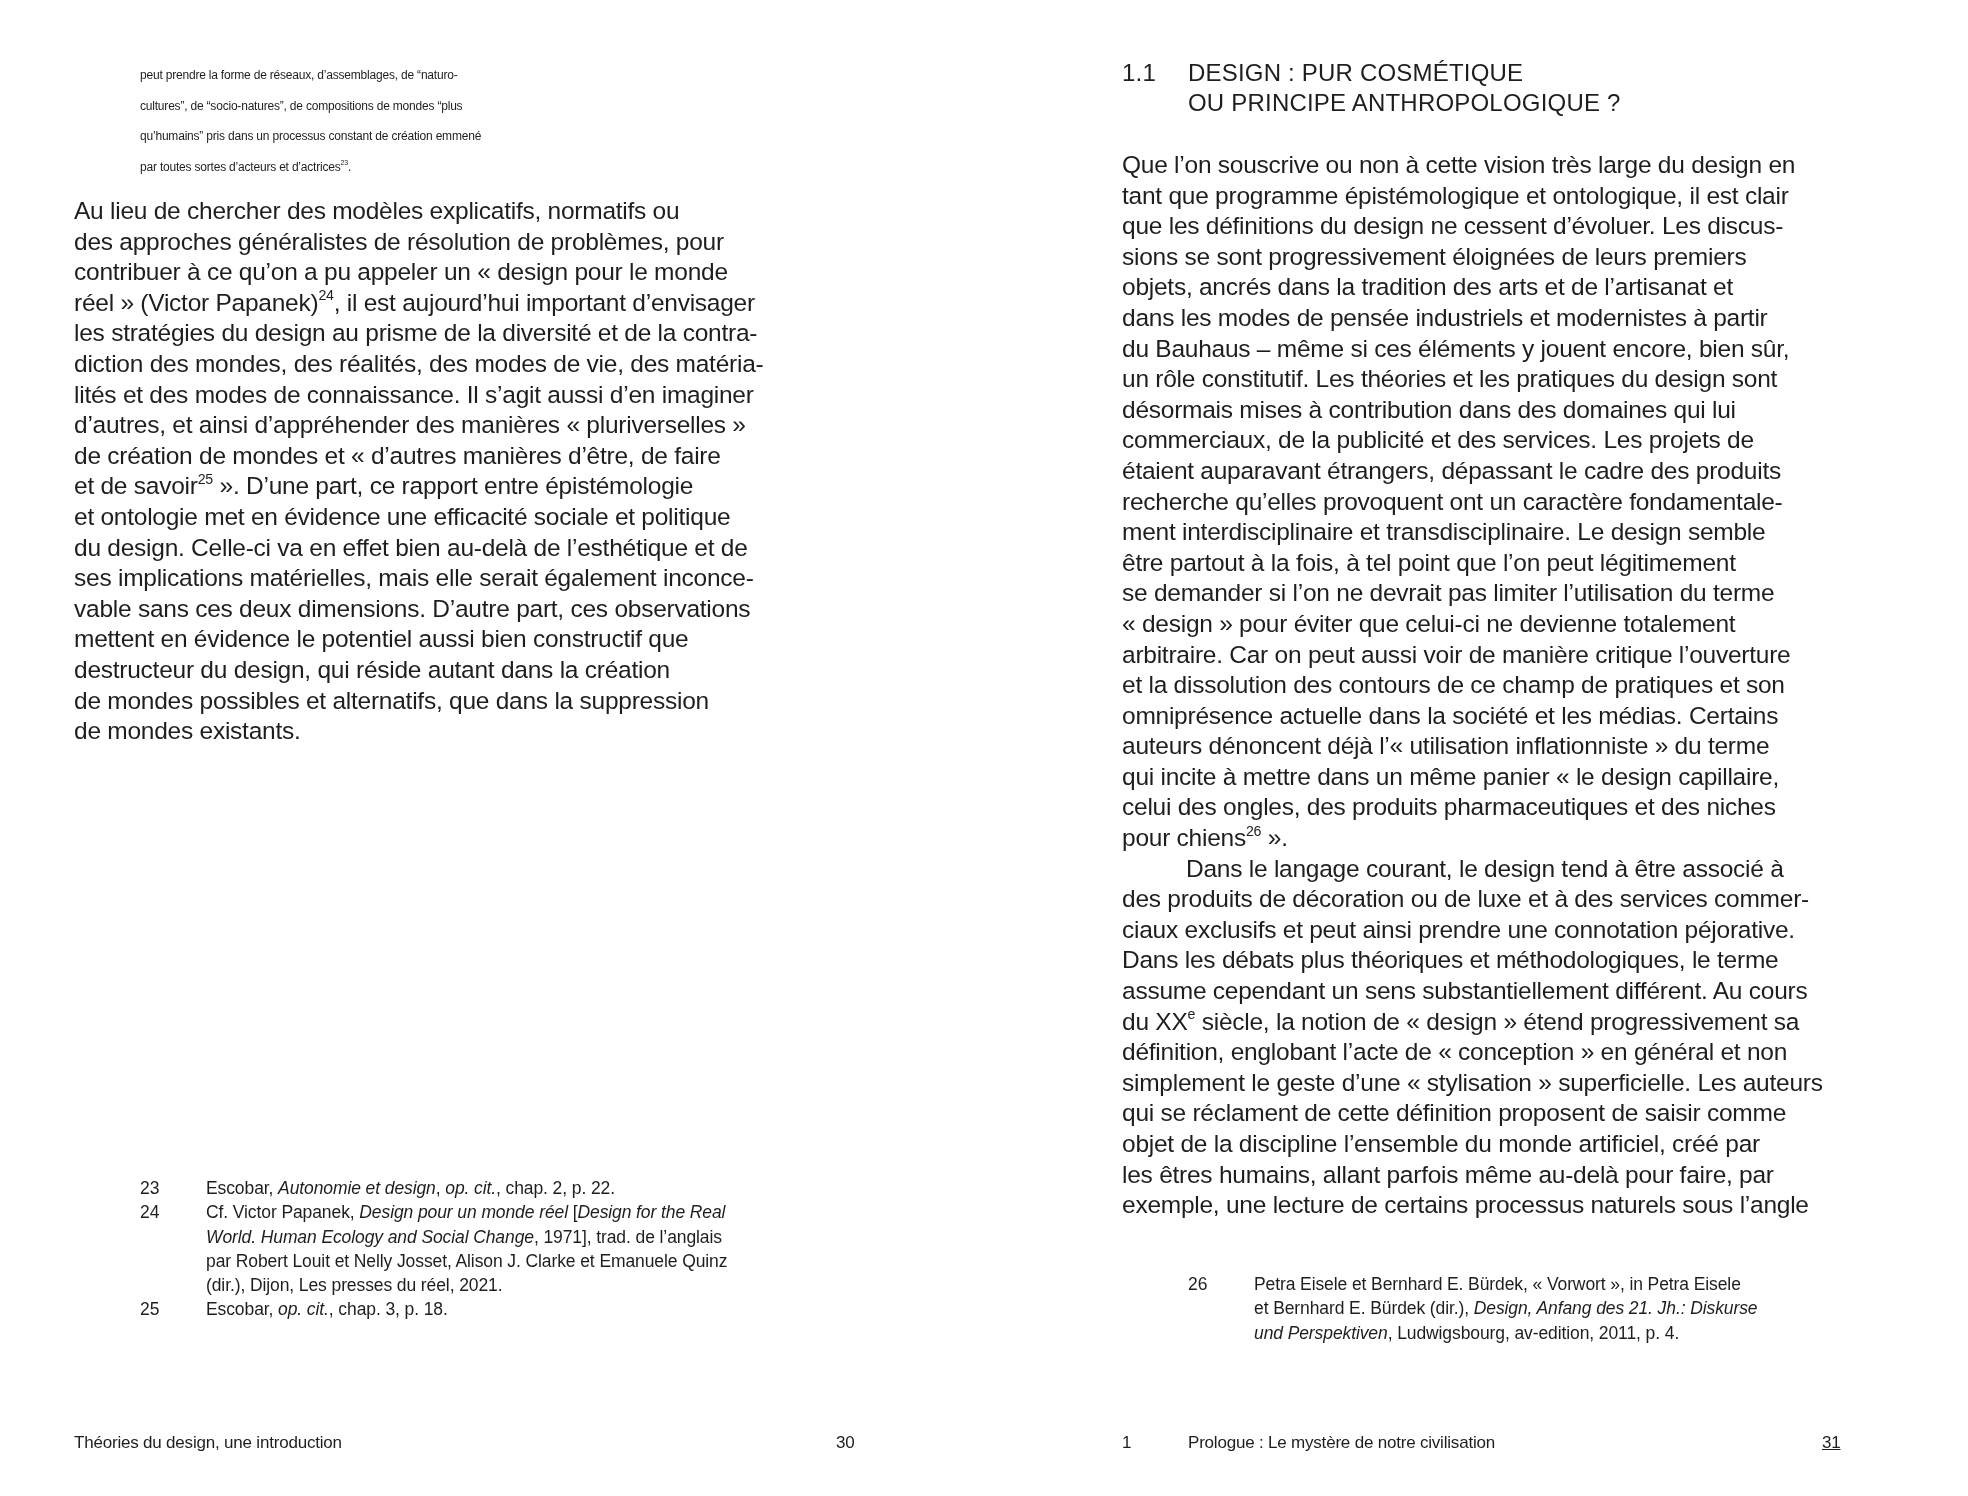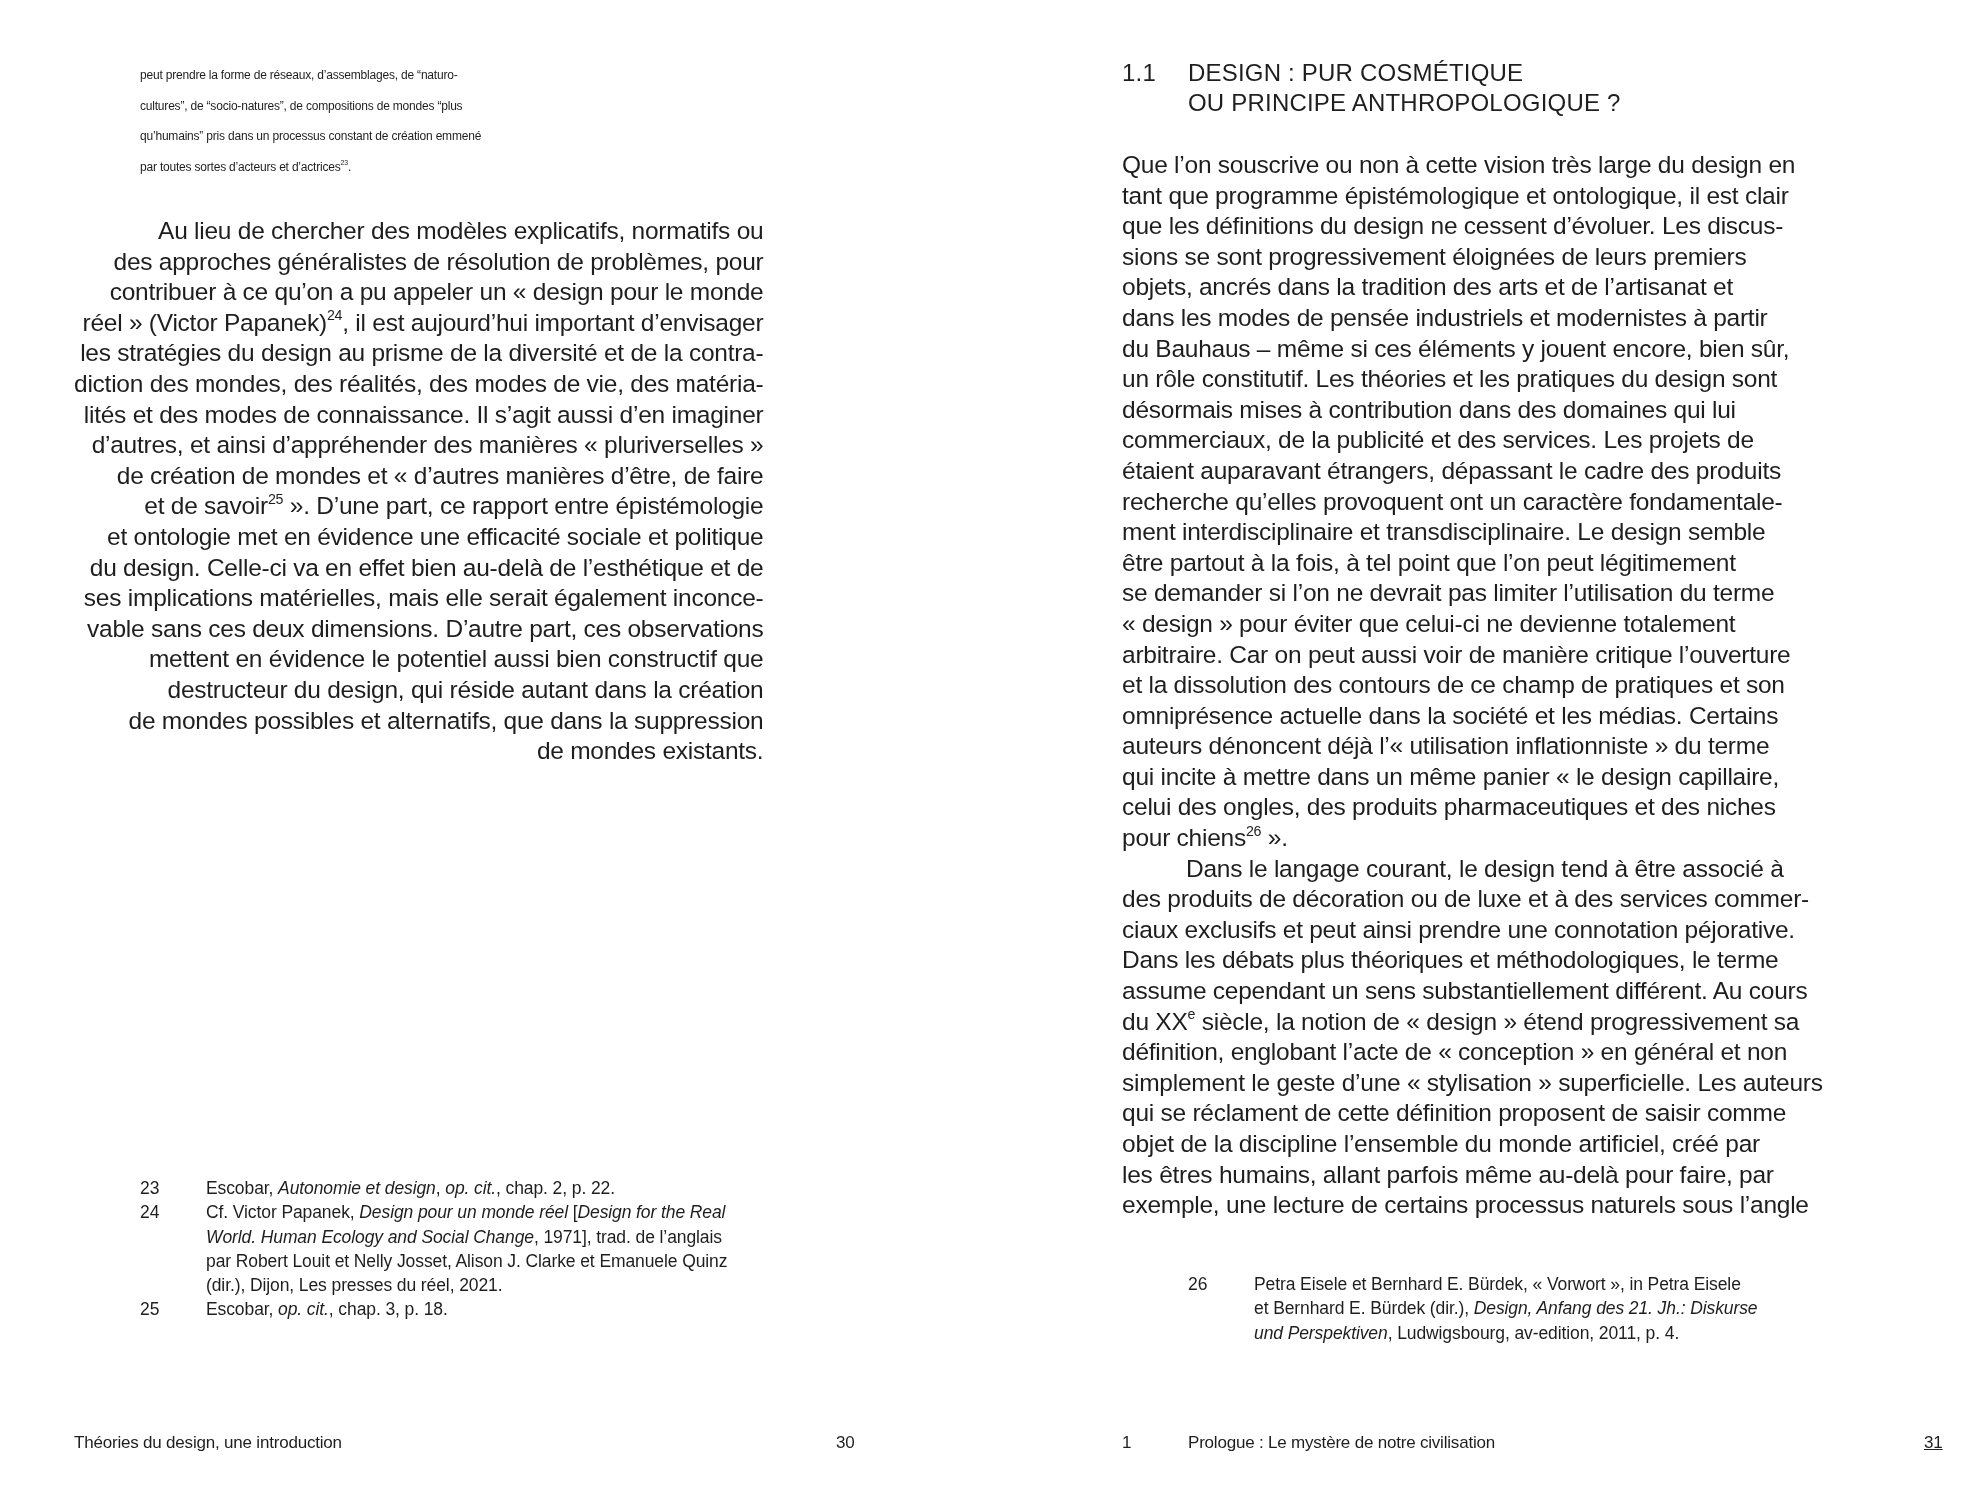--- a/index.html
+++ b/index.html
@@ -16,21 +16,21 @@
 
     
     .quote {
       position: absolute; left: 140px; top: 60px;
       font-size: 12px; line-height: 30.5px; letter-spacing: -0.2px;
     }
     
     .body-text {
       font-size: 24.5px; line-height: 30.6px; letter-spacing: -0.25px;
     }
-    .left-body { position: absolute; left: 74px; top: 216px; text-align: right; }
+    .left-body { position: absolute; left: 74px; top: 196px; }
     .right-body { position: absolute; left: 138px; top: 150px; }
 
     .indent { padding-left: 64px; }
 
     sup { font-size: 0.58em; line-height: 0; vertical-align: super; position: relative; top: -0.1em; }
 
     
     .heading {
       position: absolute; left: 138px; top: 58px;
       font-size: 24px; line-height: 30px; letter-spacing: 0.2px;
@@ -51,21 +51,21 @@
 
     
     .footer {
       position: absolute; top: 1428px; font-size: 17px; line-height: 30px; letter-spacing: -0.2px;
       white-space: nowrap;
     }
     .left-footer-title { left: 74px; }
     .left-footer-page { left: 836px; }
     .right-footer-chapter { left: 138px; }
     .right-footer-title { left: 204px; }
-    .right-footer-page { left: 940px; text-decoration: underline; }
+    .right-footer-page { left: 838px; text-decoration: underline; }
   </style>
 </head>
 <body>
 
 <div class="page page-left">
 
   <div class="quote">
     <span class="line">peut prendre la forme de réseaux, d’assemblages, de “naturo-</span>
     <span class="line">cultures”, de “socio-natures”, de compositions de mondes “plus</span>
     <span class="line">qu’humains” pris dans un processus constant de création emmené</span>

